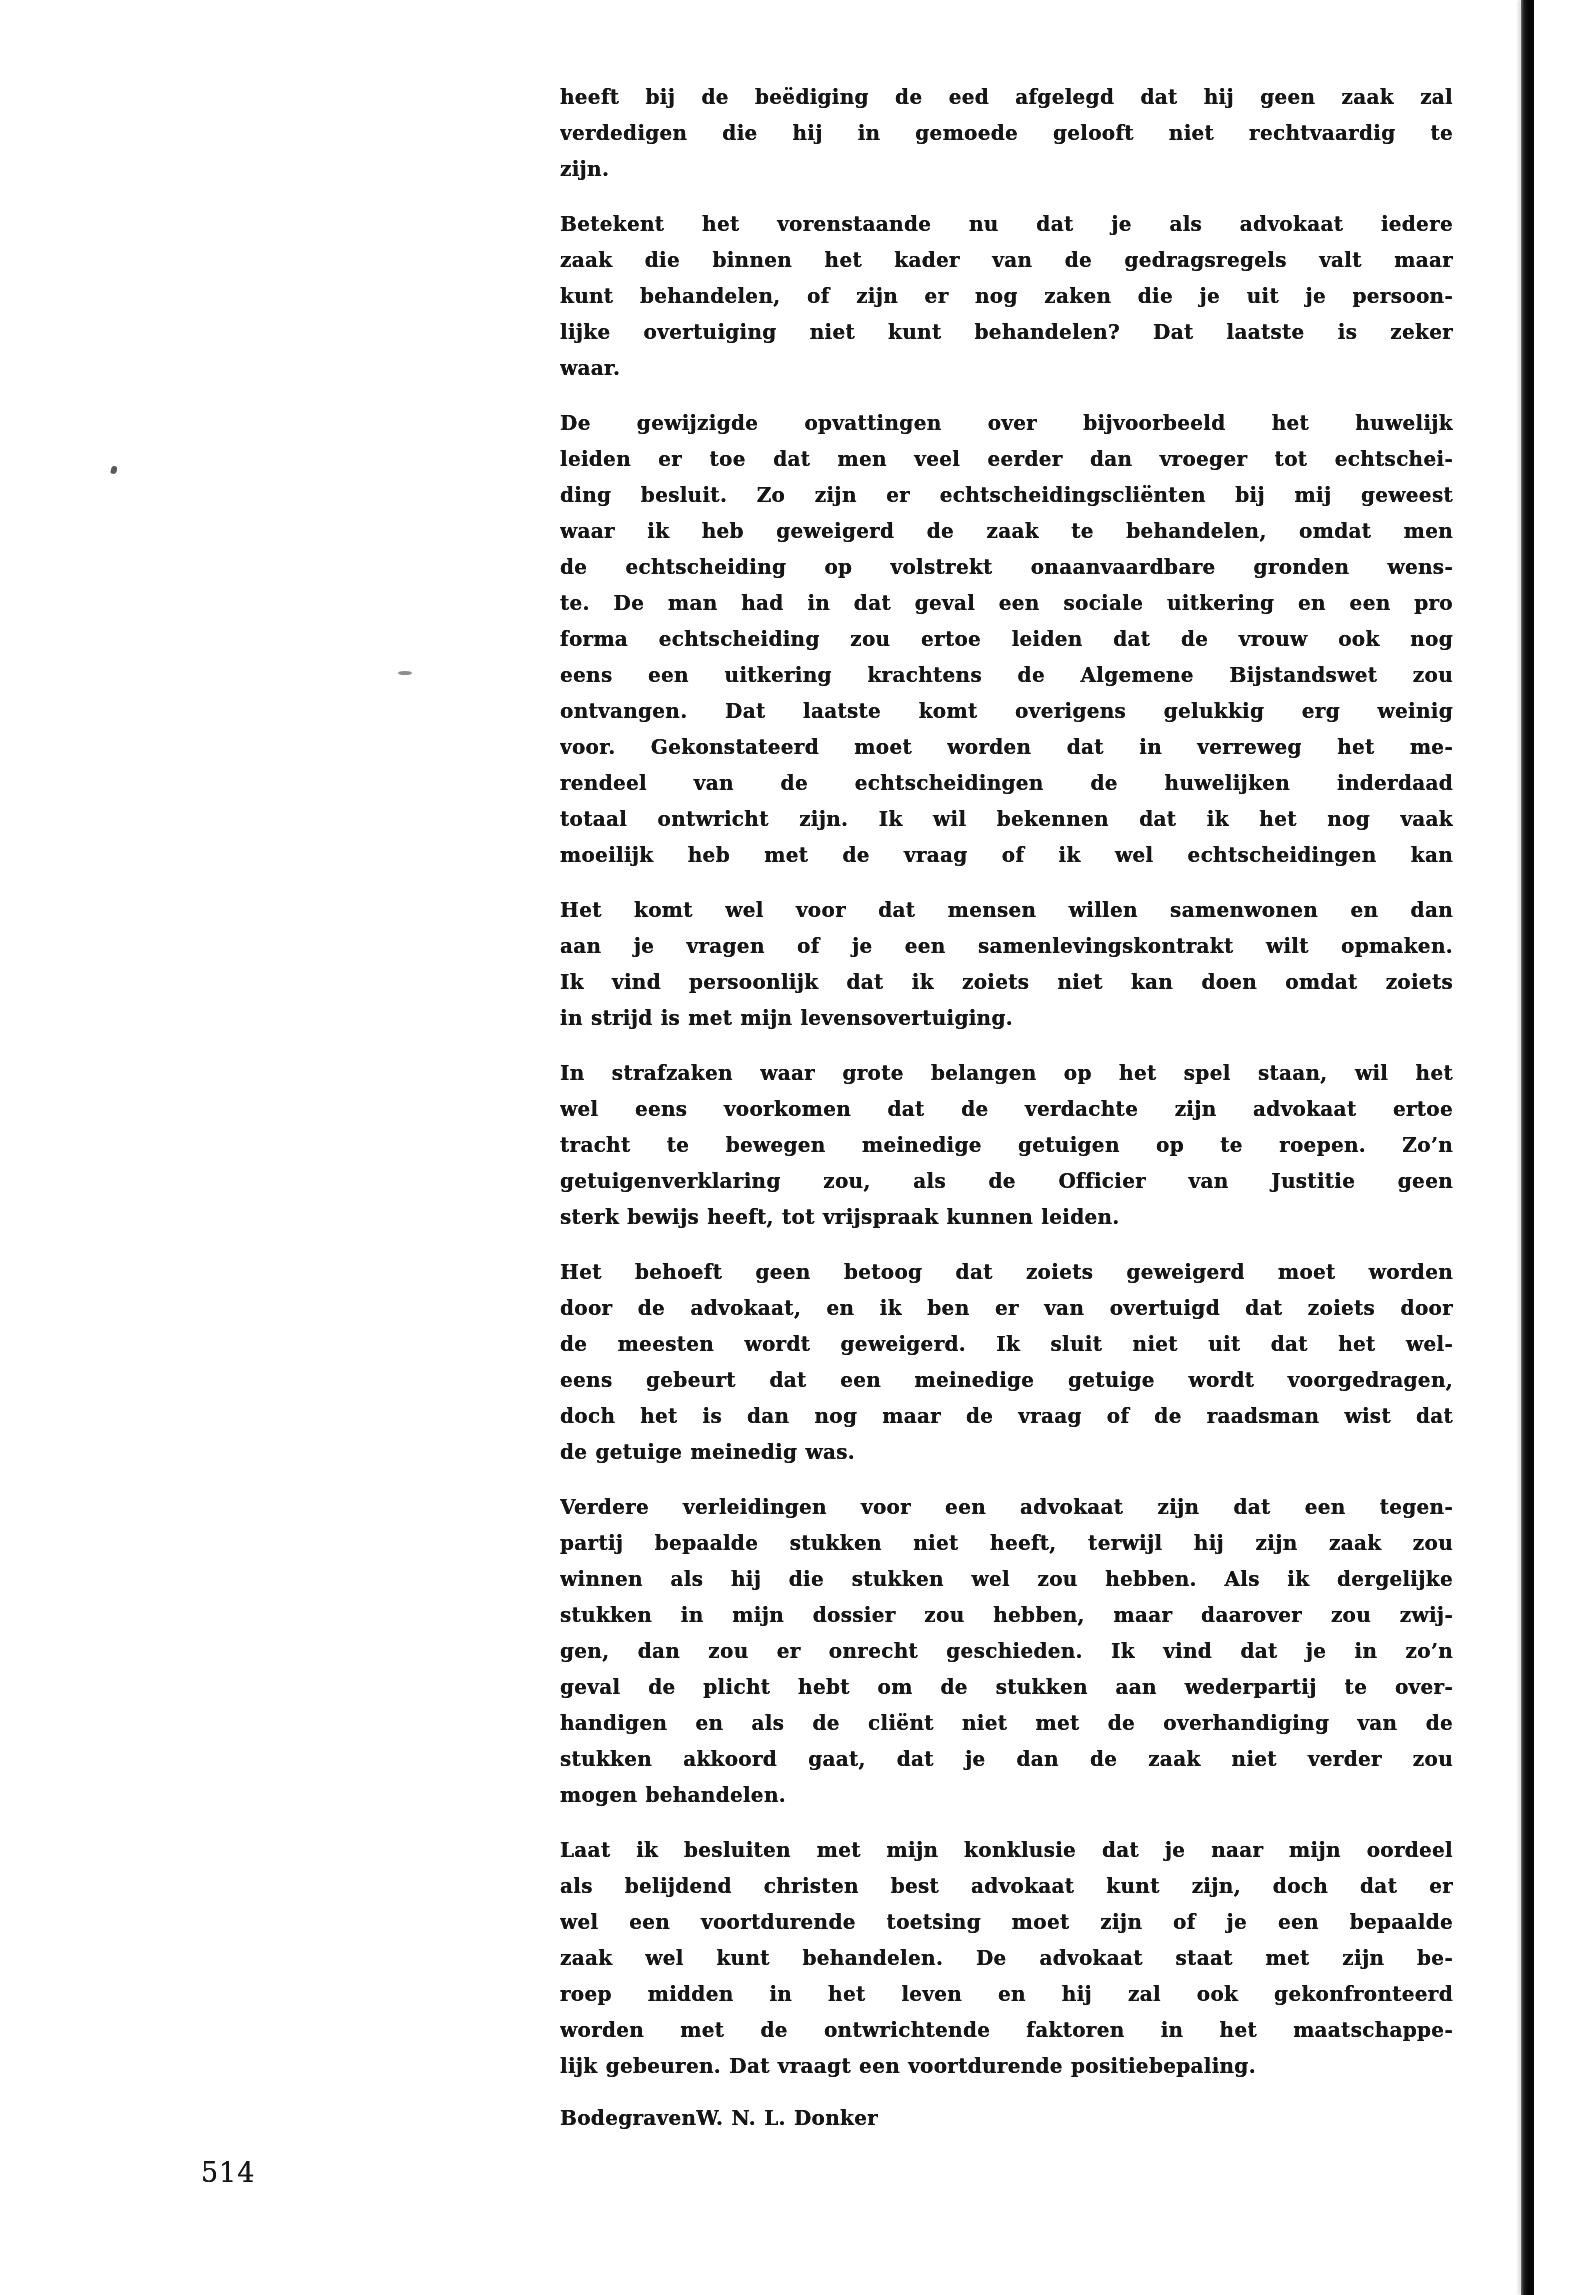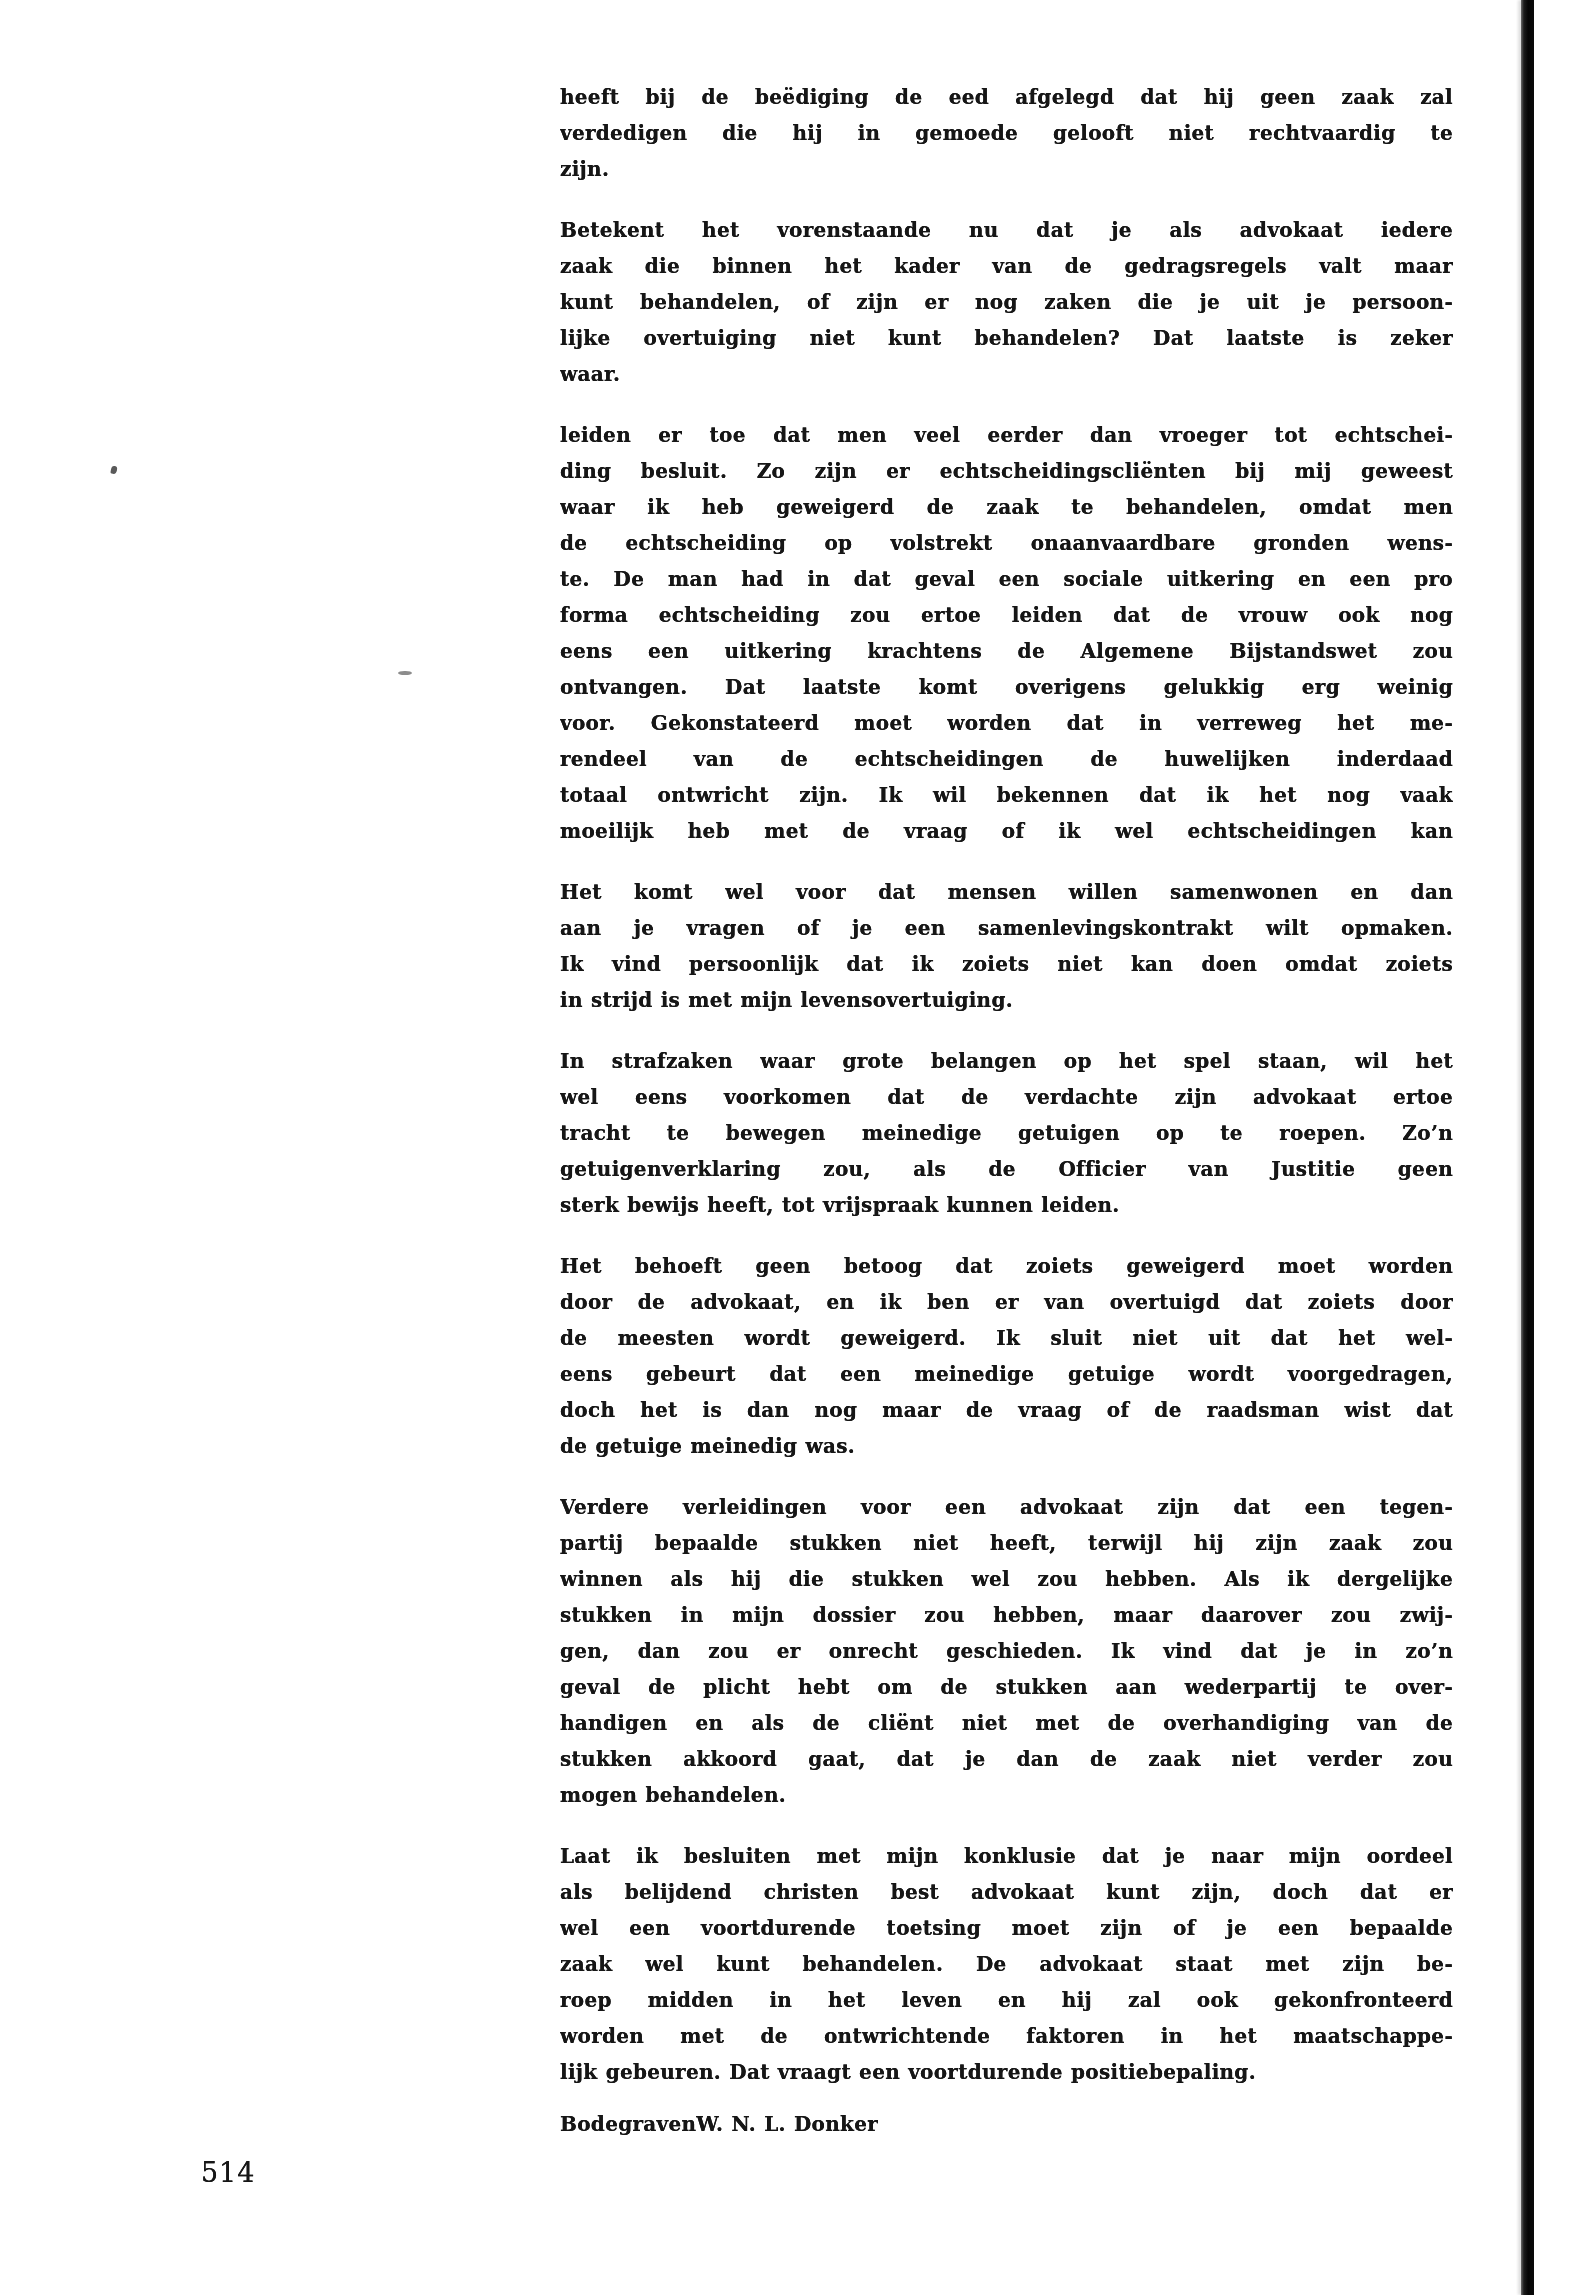--- a/index.html
+++ b/index.html
@@ -19,21 +19,21 @@
     top: 79px;
     width: 893px;
     font-size: 20px;
     line-height: 36px;
     letter-spacing: 0.3px;
     word-spacing: 0.9px;
     text-shadow: 0 0 0.3px currentColor;
     font-weight: bold;
   }
   .para { margin: 0 0 0 0; }
-  .para + .para { margin-top: 25px; }
+  .para + .para { margin-top: 19px; }
   .line {
     text-align: justify;
     text-align-last: justify;
     white-space: normal;
     height: 36px;
     overflow: hidden;
   }
   .line.last { text-align-last: left; }
   
   .signature-row {
@@ -93,20 +93,21 @@
         <div class="line last">zijn.</div>
       </div>
       <div class="para">
         <div class="line">Betekent het vorenstaande nu dat je als advokaat iedere</div>
         <div class="line">zaak die binnen het kader van de gedragsregels valt maar</div>
         <div class="line">kunt behandelen, of zijn er nog zaken die je uit je persoon-</div>
         <div class="line">lijke overtuiging niet kunt behandelen? Dat laatste is zeker</div>
         <div class="line last">waar.</div>
       </div>
       <div class="para">
+        <div class="line">De gewijzigde opvattingen over bijvoorbeeld het huwelijk</div>
         <div class="line">leiden er toe dat men veel eerder dan vroeger tot echtschei-</div>
         <div class="line">ding besluit. Zo zijn er echtscheidingscliënten bij mij geweest</div>
         <div class="line">waar ik heb geweigerd de zaak te behandelen, omdat men</div>
         <div class="line">de echtscheiding op volstrekt onaanvaardbare gronden wens-</div>
         <div class="line">te. De man had in dat geval een sociale uitkering en een pro</div>
         <div class="line">forma echtscheiding zou ertoe leiden dat de vrouw ook nog</div>
         <div class="line">eens een uitkering krachtens de Algemene Bijstandswet zou</div>
         <div class="line">ontvangen. Dat laatste komt overigens gelukkig erg weinig</div>
         <div class="line">voor. Gekonstateerd moet worden dat in verreweg het me-</div>
         <div class="line">rendeel van de echtscheidingen de huwelijken inderdaad</div>

